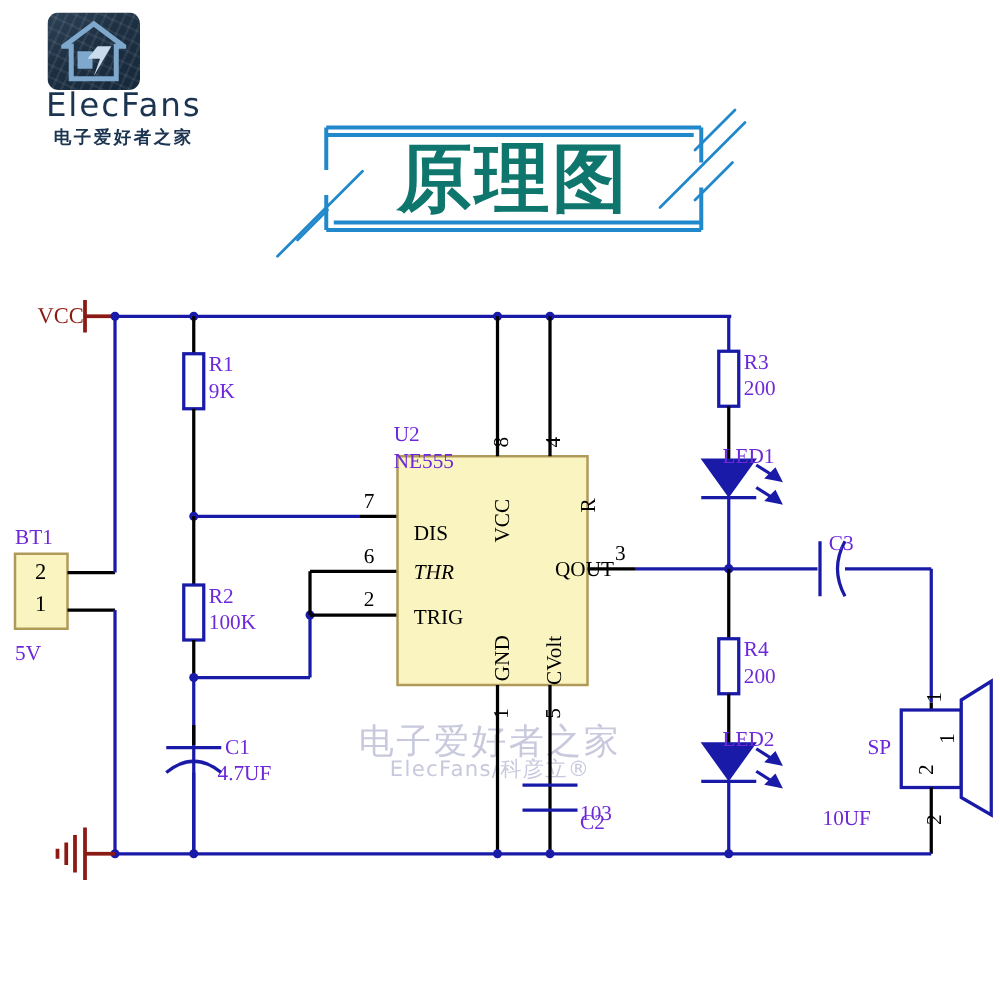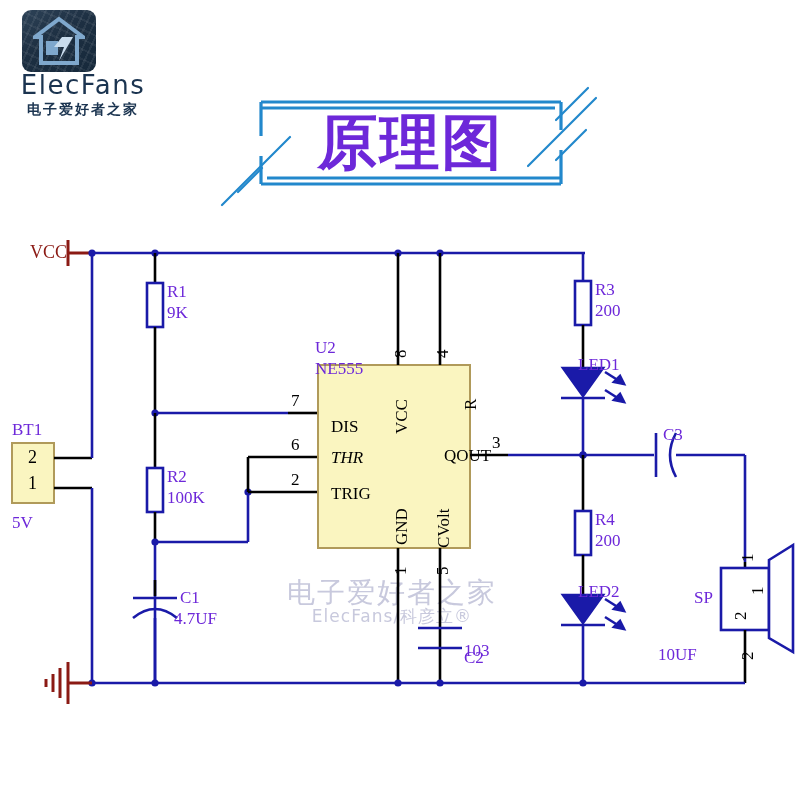--- a/index.html
+++ b/index.html
@@ -23,21 +23,21 @@
   }
   svg.layer {
     position: absolute;
     left: 0; top: 0;
     width: 800px;
     height: 800px;
   }
   
   #brand {
     position: absolute;
-    left: 8px;
+    left: 24px;
     top: 8px;
     width: 150px;
     height: 125px;
   }
   #brand .logo-tile {
     position: absolute;
     left: 14px;
     top: 2px;
     width: 74px;
     height: 62px;
@@ -91,21 +91,21 @@
     position: absolute;
     left: 0; top: 0;
     width: 335px;
     height: 110px;
     display: flex;
     align-items: center;
     justify-content: center;
     font-family: "DejaVu Sans", sans-serif;
     font-size: 60px;
     font-weight: 700;
-    color: #6d28d9;
+    color: #0f766e;
     letter-spacing: 2px;
     z-index: 3;
   }
   
   #watermark {
     position: absolute;
     left: 262px;
     top: 578px;
     width: 260px;
     text-align: center;

